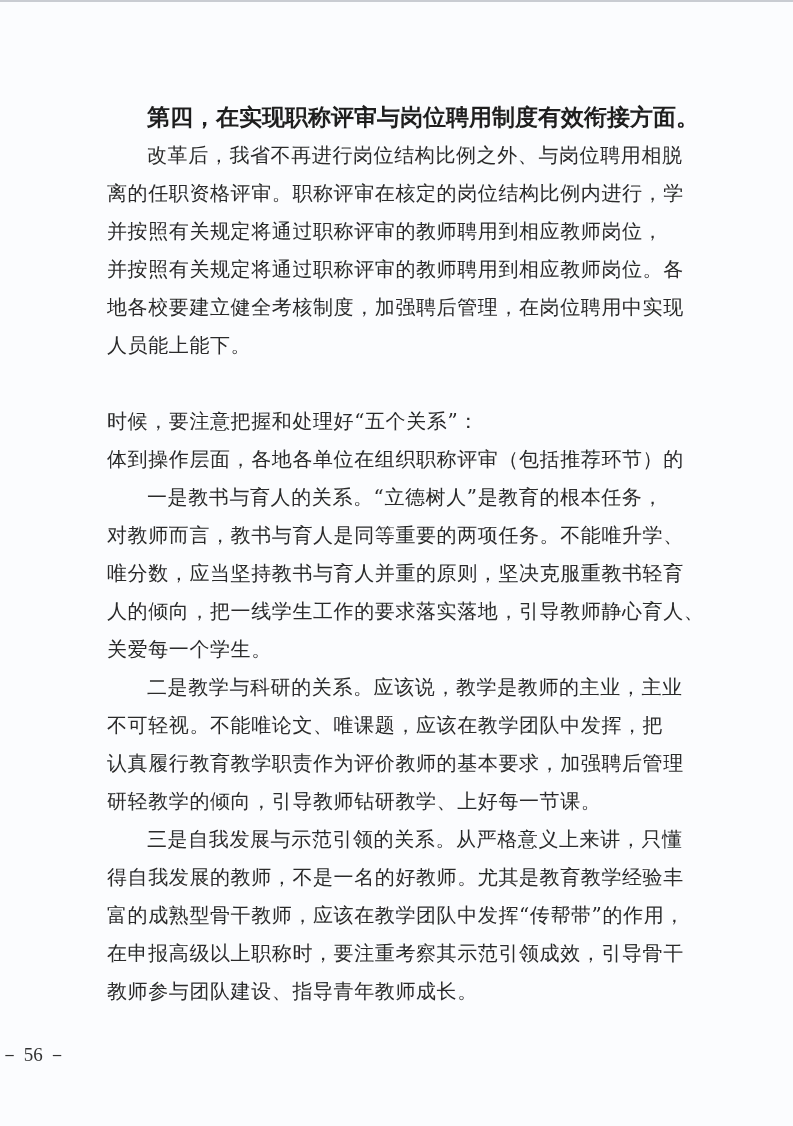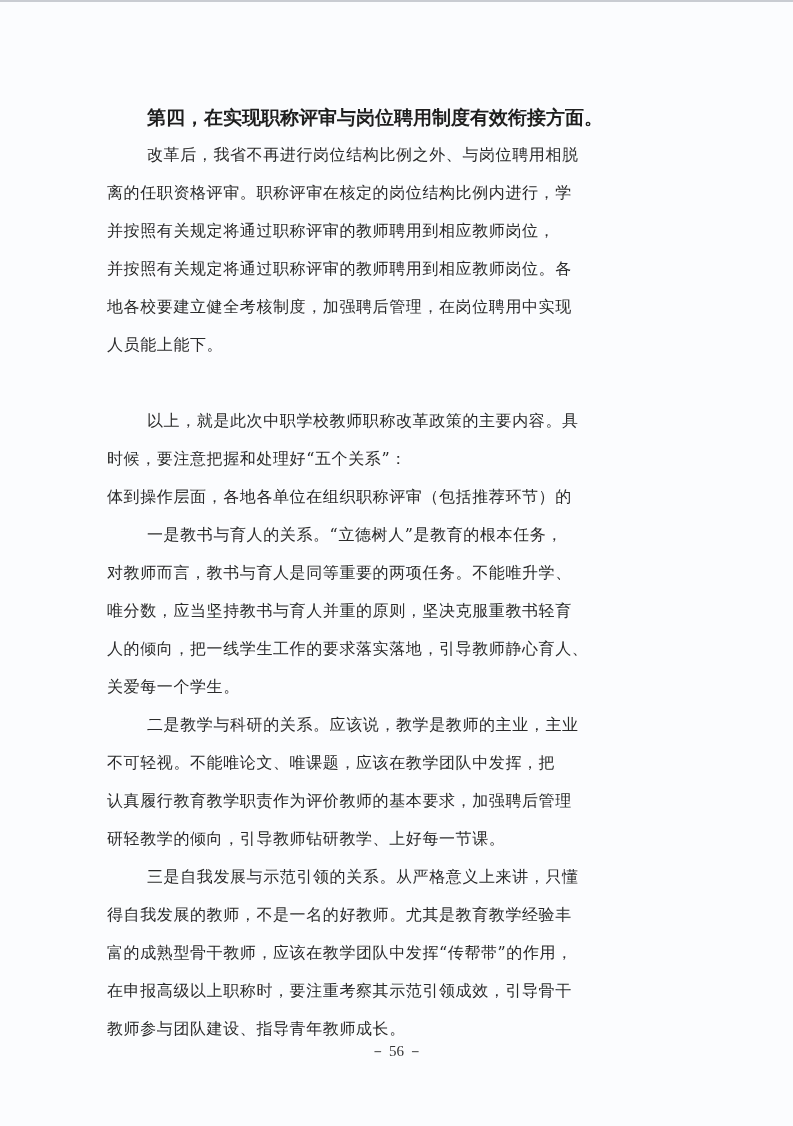--- a/index.html
+++ b/index.html
@@ -7,30 +7,30 @@
     width: 793px; height: 1126px;
     background: #fbfcfe;
     position: relative; overflow: hidden;
     font-family: "DejaVu Serif", "Liberation Serif", serif;
     color: #2a2a2a;
   }
   .top-edge { position: absolute; left: 0; top: 0; width: 793px; height: 2px; background: #c9ccd2; }
   .page { position: absolute; left: 107px; top: 98px; width: 590px; }
   .heading {
     font-family: "DejaVu Sans", "Liberation Sans", sans-serif;
-    font-weight: bold; font-size: 19px; color: #1e1e1e;
+    font-weight: bold; font-size: 23px; color: #1e1e1e;
     height: 38px; line-height: 38px; white-space: nowrap; text-indent: 40px;
   }
-  .para { font-size: 16px; line-height: 38px; margin: 0; text-align: justify; letter-spacing: 0.6px; }
+  .para { font-size: 20px; line-height: 38px; margin: 0; text-align: justify; letter-spacing: 0.6px; }
   .line { height: 38px; line-height: 38px; white-space: nowrap; overflow: hidden; display: block; }
   .indent { padding-left: 40px; }
   .gap { height: 38px; }
   .page-number {
-    position: absolute; left: 0; width: 793px; top: 1042px; text-align: center;
-    font-family: "Liberation Serif", serif; font-size: 15px; color: #333;
+    position: absolute; left: 0; width: 793px; top: 1042px; text-align: left;
+    font-family: "Liberation Serif", serif; font-size: 19px; color: #333;
   }
 </style>
 </head>
 <body>
 
 <div class="top-edge"></div>
 
 <div class="page">
   <div class="heading">第四，在实现职称评审与岗位聘用制度有效衔接方面。</div>
 
@@ -39,21 +39,20 @@
     <span class="line">离的任职资格评审。职称评审在核定的岗位结构比例内进行，学</span>
     <span class="line">并按照有关规定将通过职称评审的教师聘用到相应教师岗位，</span>
     <span class="line">并按照有关规定将通过职称评审的教师聘用到相应教师岗位。各</span>
     <span class="line">地各校要建立健全考核制度，加强聘后管理，在岗位聘用中实现</span>
     <span class="line">人员能上能下。</span>
   </div>
 
   <div class="gap"></div>
 
   <div class="para">
-    <span class="line indent">以上，就是此次中职学校教师职称改革政策的主要内容。具</span>
     <span class="line">时候，要注意把握和处理好“五个关系”：</span>
     <span class="line">体到操作层面，各地各单位在组织职称评审（包括推荐环节）的</span>
   </div>
 
   <div class="para">
     <span class="line indent">一是教书与育人的关系。“立德树人”是教育的根本任务，</span>
     <span class="line">对教师而言，教书与育人是同等重要的两项任务。不能唯升学、</span>
     <span class="line">唯分数，应当坚持教书与育人并重的原则，坚决克服重教书轻育</span>
     <span class="line">人的倾向，把一线学生工作的要求落实落地，引导教师静心育人、</span>
     <span class="line">关爱每一个学生。</span>

